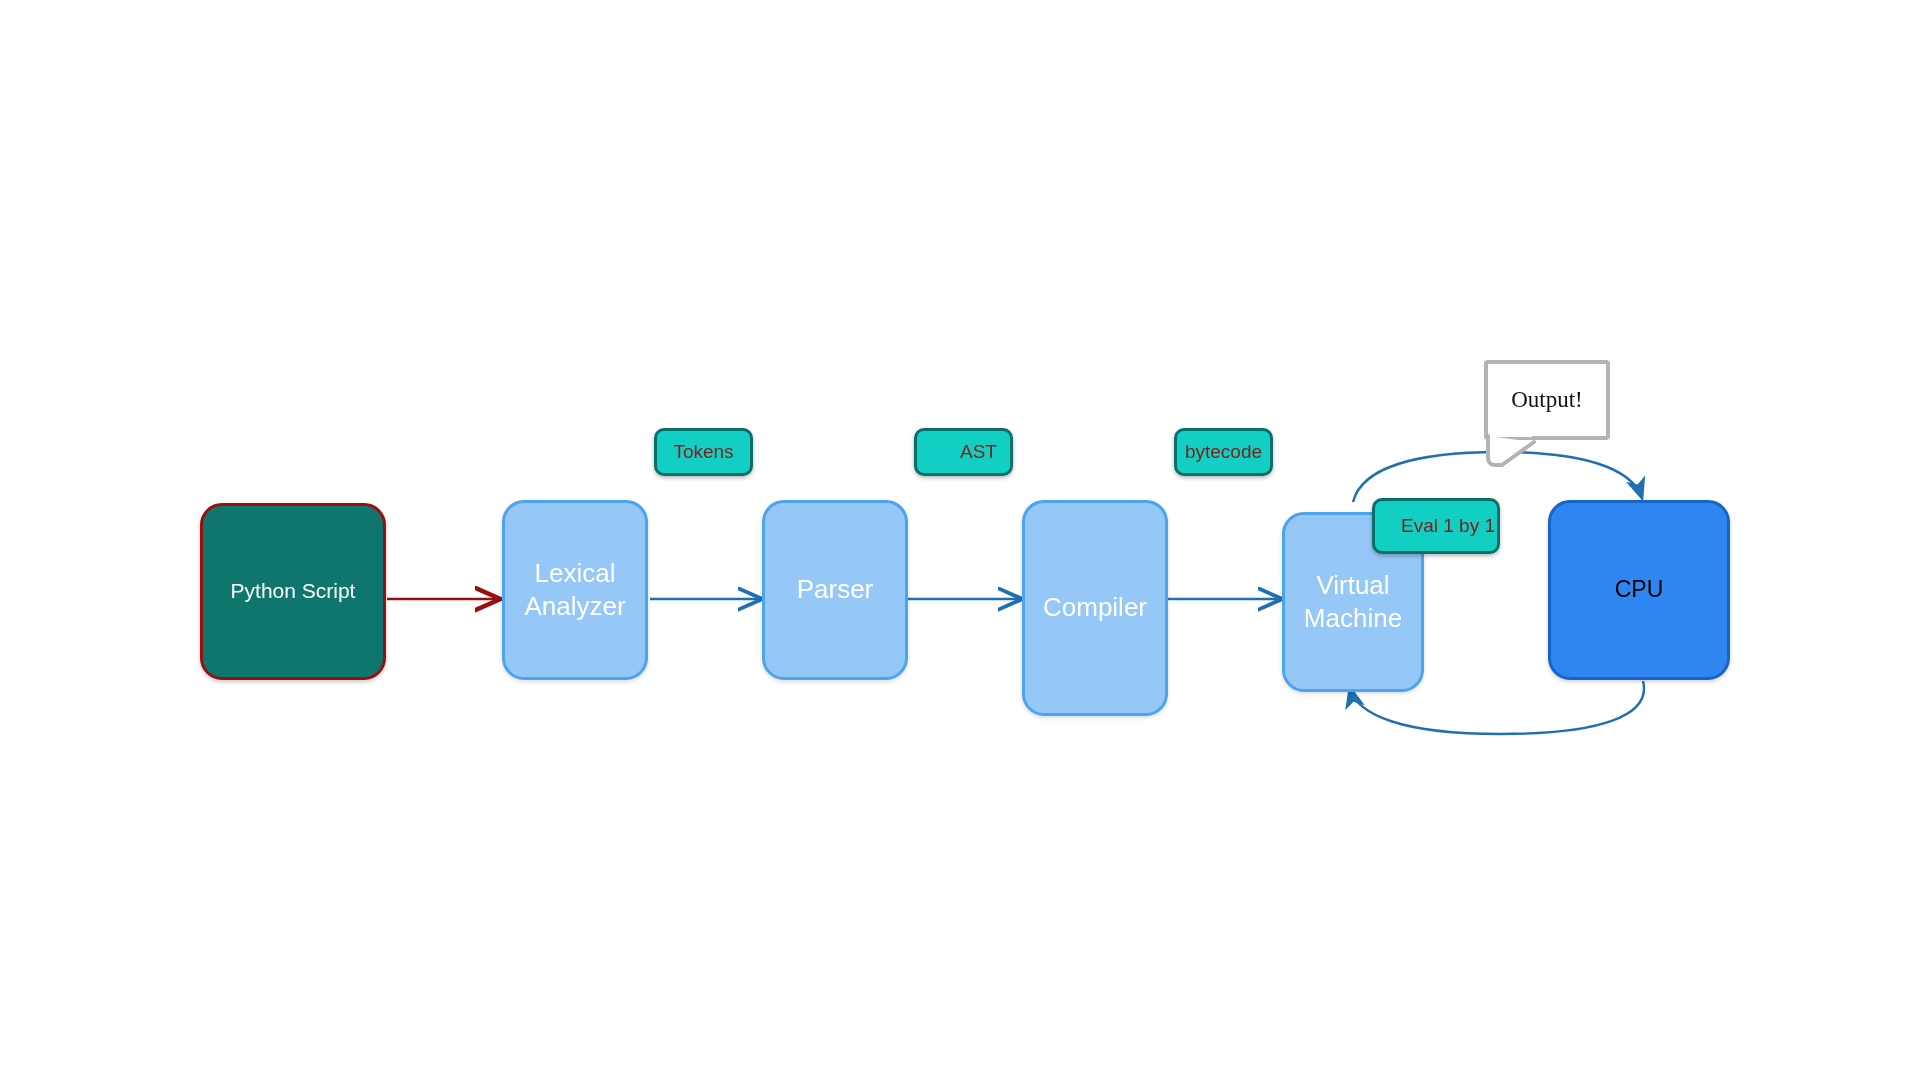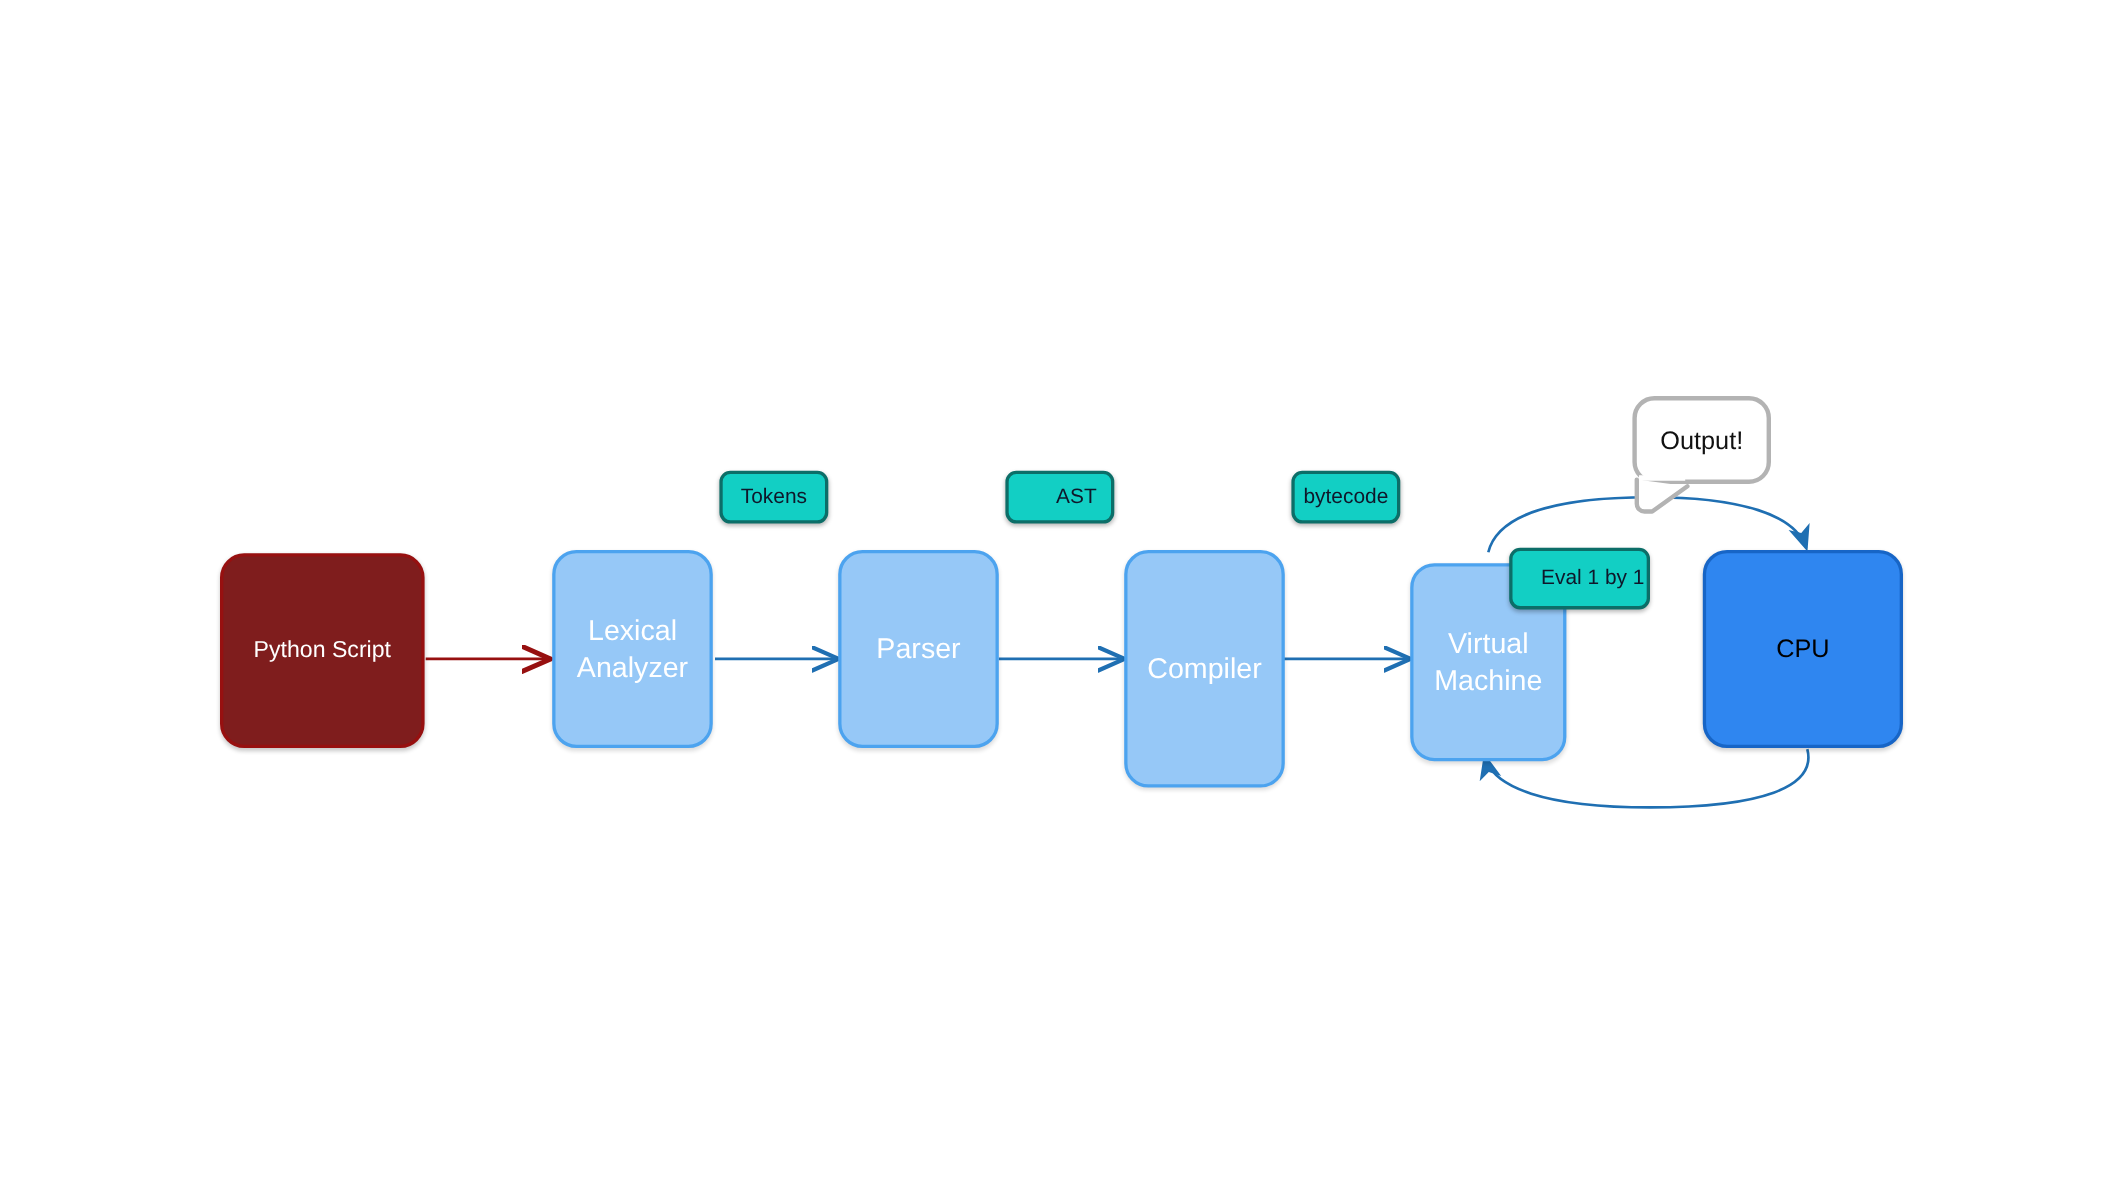--- a/index.html
+++ b/index.html
@@ -41,21 +41,21 @@
     line-height: 1.28;
     z-index: 3;
   }
   .node .node-label {
     display: block;
     white-space: pre-line;
     padding: 0 6px;
   }
 
   .node.source {
-    background: #7f1d1d;
+    background: #0f766e;
     border: 3px solid #971010;
     color: #ffffff;
     font-size: 21px;
     box-shadow: 0 2px 4px rgba(0,0,0,0.22);
   }
   .node.stage {
     background: #96c8f7;
     border: 3px solid #4ca3ef;
     color: #ffffff;
     font-size: 26px;
@@ -69,43 +69,44 @@
     box-shadow: 0 2px 4px rgba(0,0,0,0.18);
   }
 
   
   .badge {
     position: absolute;
     box-sizing: border-box;
     background: #12cfc4;
     border: 3px solid #0c6e68;
     border-radius: 10px;
-    color: #0f172a;
+    color: #7f1d1d;
     font-size: 19px;
     display: flex;
     align-items: center;
     justify-content: center;
     text-align: right;
     box-shadow: 0 2px 4px rgba(0,0,0,0.28);
     z-index: 6;
   }
 
   
   .bubble {
     position: absolute;
     box-sizing: border-box;
     background: #ffffff;
     border: 4px solid #b3b3b3;
-    border-radius: 20px;
+    border-radius: 4px;
     color: #111111;
     font-size: 23px;
     display: flex;
     align-items: center;
     justify-content: center;
     z-index: 7;
+    font-family: Liberation Serif, serif;
   }
   .bubble-tail {
     position: absolute;
     z-index: 8;
     pointer-events: none;
   }
 </style>
 </head>
 <body>
 

